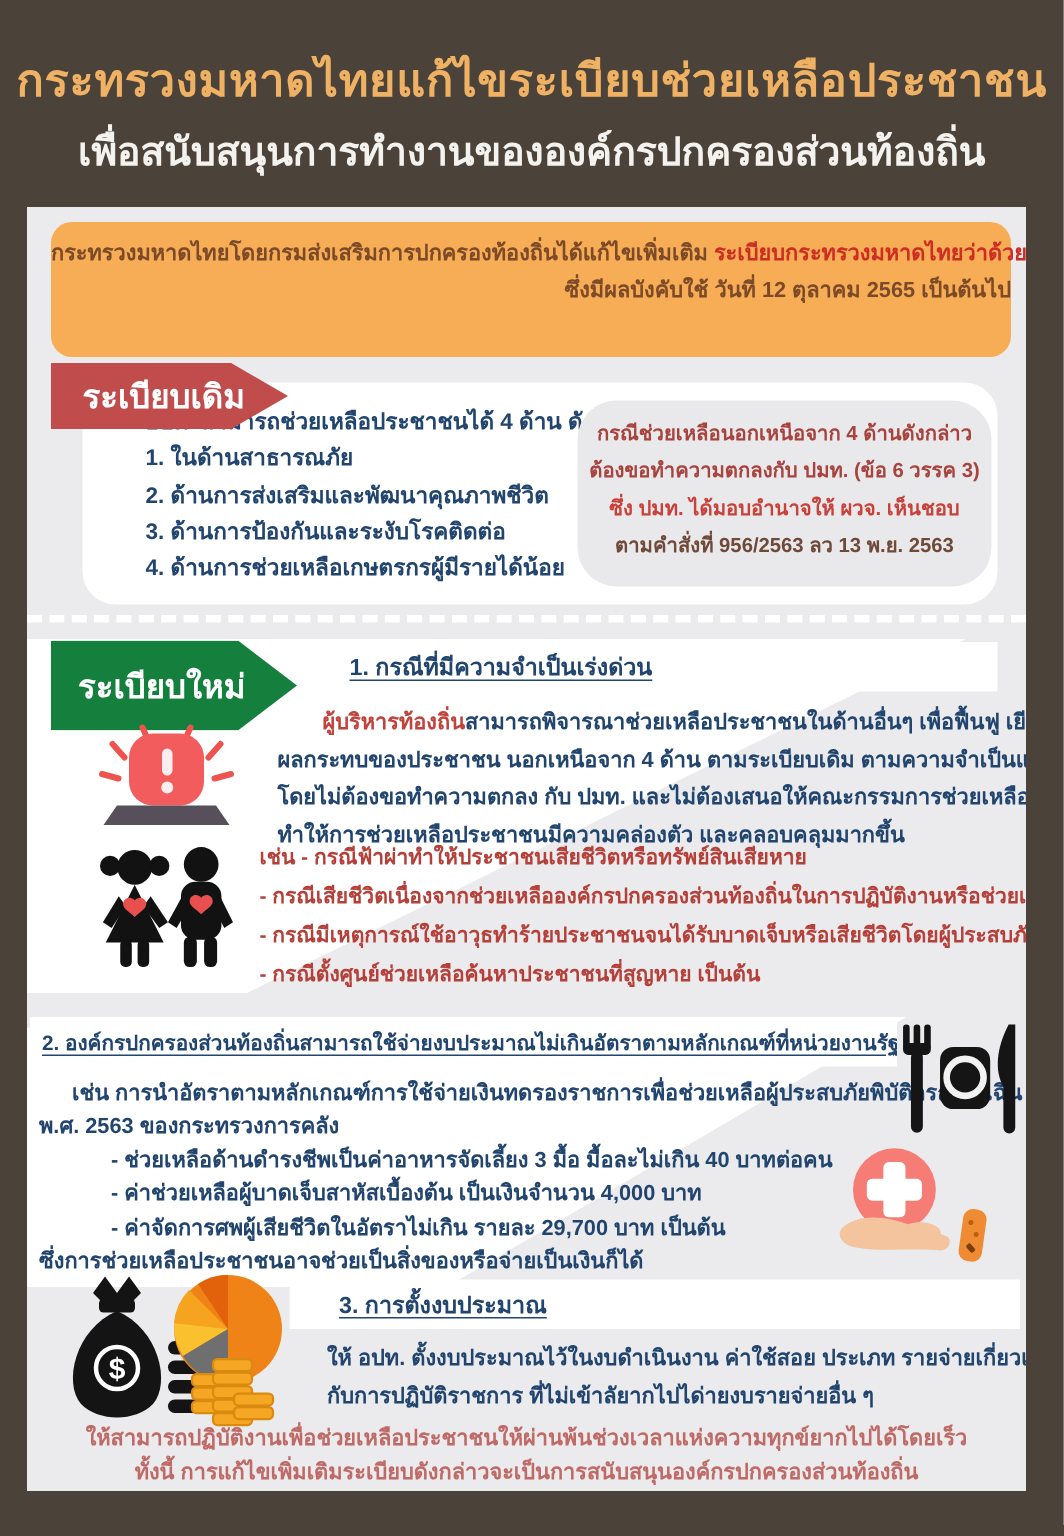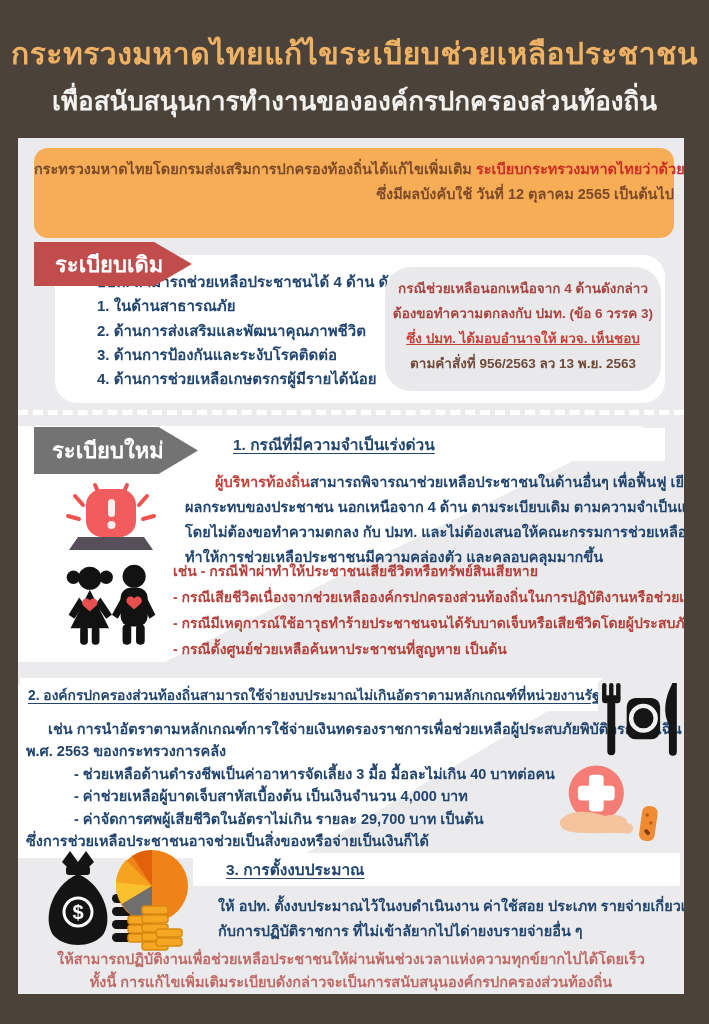--- a/index.html
+++ b/index.html
@@ -42,38 +42,38 @@
   .t-red   { color:#cd2d24; }
   .intro-line { white-space:nowrap; }
 
   
   .ribbon {
     position:absolute; color:#fff; font-weight:bold; font-size:22px;
     display:flex; align-items:center; padding-left:18px;
     clip-path:polygon(0 0, 76% 0, 100% 50%, 76% 100%, 0 100%);
   }
   .ribbon-old { left:16px; top:104px; width:158px; height:44px; background:#c04c4c;padding-left:21px; }
-  .ribbon-new { left:16px; top:289px; width:164px; height:47px; background:#737373; }
+  .ribbon-new { left:16px; top:289px; width:164px; height:60px; background:#15803d; }
 
   
   .white-box {
     position:absolute; left:37px; top:117px; width:610px; height:148px;
     background:#ffffff; border-radius:22px;
   }
   .old-list {
     position:absolute; left:42px; top:15px; color:#21456e;
     font-size:15px; font-weight:bold; line-height:1.62; white-space:nowrap;
   }
   .note-box {
     position:absolute; left:330px; top:12px; width:276px; height:124px;
     background:#e9e9ec; border-radius:26px; text-align:center;
     padding-top:10px; font-size:13.5px; font-weight:bold; line-height:1.85;
   }
   .note-dark  { color:#a8433e; white-space:nowrap; }
-  .note-red   { color:#c9423a; white-space:nowrap;text-decoration:underline; }
+  .note-red   { color:#c9423a; white-space:nowrap; }
   .note-brown { color:#6f4a38; white-space:nowrap; }
 
   .dashed-divider {
     position:absolute; left:0; top:272px; width:100%; height:0;
     border-top:5px dashed #ffffff;
   }
 
   
   .sec-header {
     position:absolute; background:#ffffff; color:#21456e; font-weight:bold;

